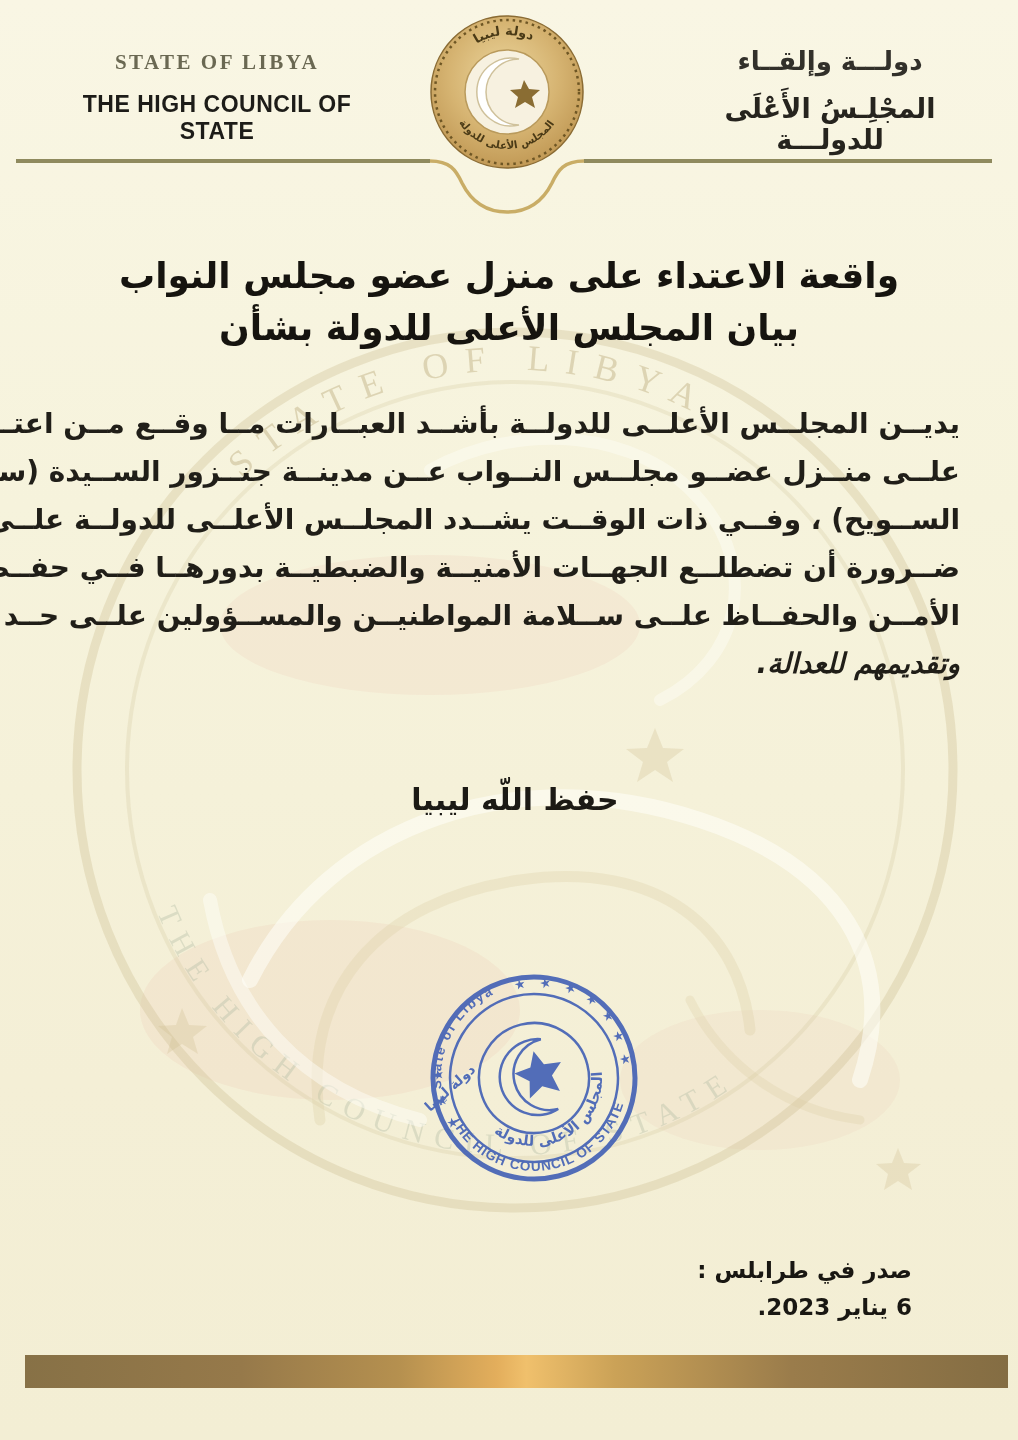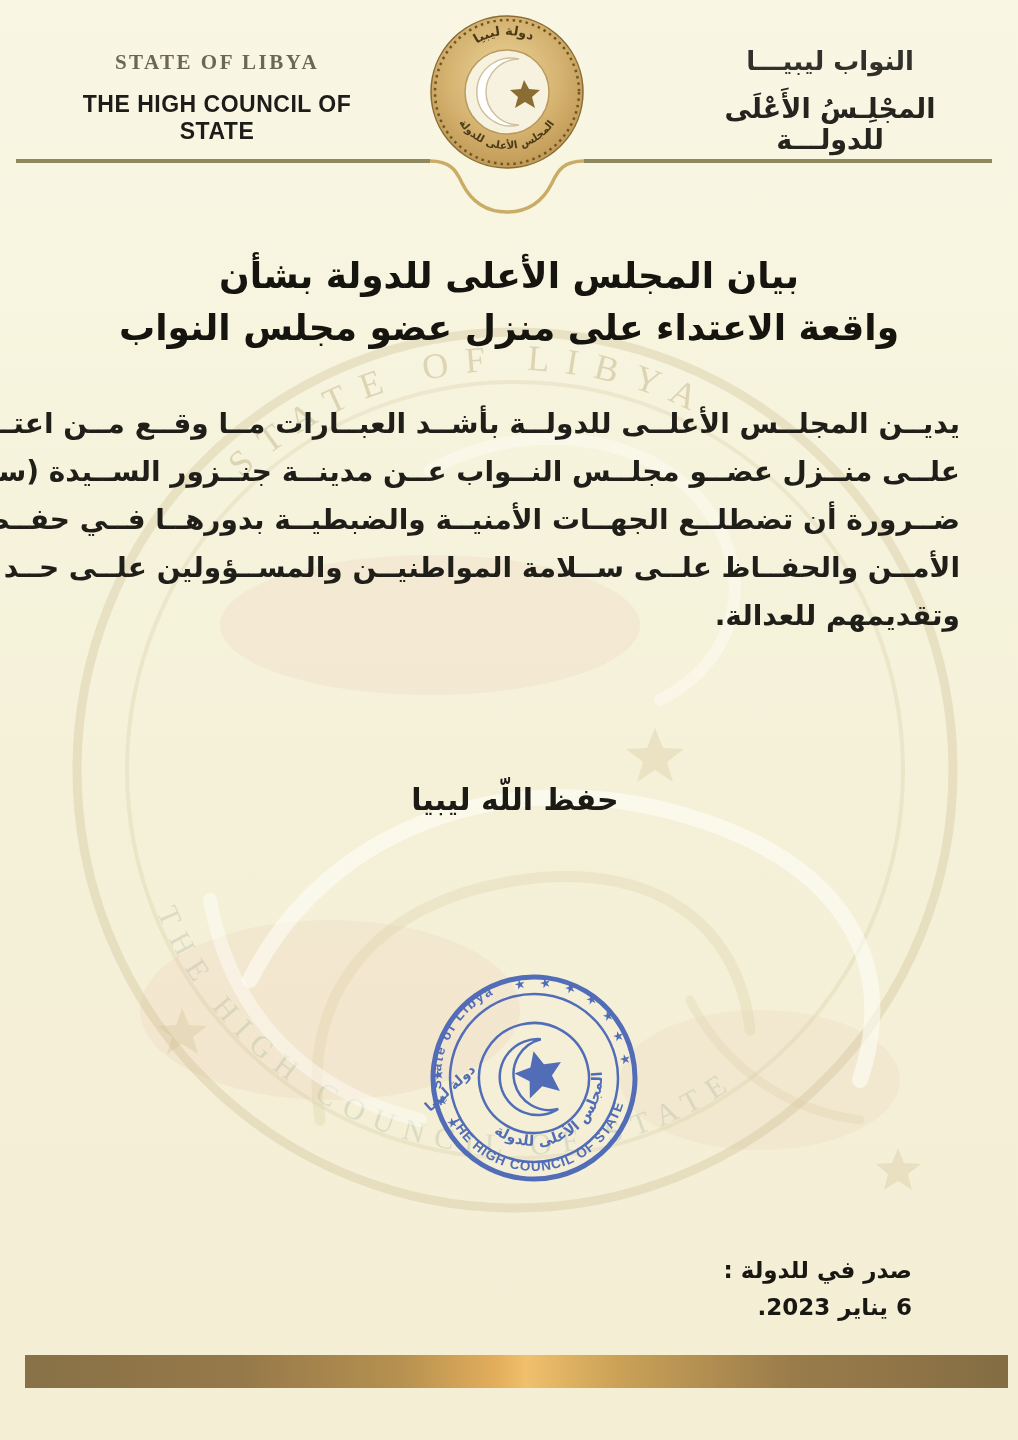--- a/index.html
+++ b/index.html
@@ -37,21 +37,21 @@
     color:#16140f;
   }
   
   .doc-body{
     left:58px;top:400px;width:902px;
     direction:rtl;
     font-size:28px;font-weight:700;line-height:48px;
     color:#201e18;
   }
   .body-line{text-align:justify;text-align-last:justify;white-space:nowrap;}
-  .body-line.last{text-align-last:right;}
+  .body-line.last{text-align-last:right;font-style:italic;}
   
   .blessing{
     left:0;top:782px;width:100%;text-align:center;direction:rtl;
     font-size:30px;font-weight:700;color:#1c1a15;padding-left:6px;
   }
   .signature{
     left:95px;top:860px;direction:rtl;
     font-size:36px;font-weight:700;color:#14120d;
   }
   
@@ -106,21 +106,21 @@
     <path d="M 584,161 L 992,161" stroke="#8f8a5e" stroke-width="4" fill="none"></path>
     <path d="M 430,161 C 450,161 456,170 462,183 C 472,203 488,212 507,212 C 526,212 542,203 552,183 C 558,170 564,161 584,161" stroke="#c9ad66" stroke-width="3.5" fill="none"></path>
   </svg>
 
   <div class="abs en-header">
     <div class="en-line1">STATE OF LIBYA</div>
     <div class="en-line2">THE HIGH COUNCIL OF STATE</div>
   </div>
 
   <div class="abs ar-header">
-    <div class="ar-line1">النواب ليبيـــا</div>
+    <div class="ar-line1">دولـــة وإلقــاء</div>
     <div class="ar-line2">المجْلِـسُ الأَعْلَى للدولـــة</div>
   </div>
 
   <svg class="abs" style="left:427px;top:12px;" width="160" height="160" viewBox="-80 -80 160 160">
     <defs>
       <radialGradient id="goldGrad" cx="48%" cy="40%" r="65%">
         <stop offset="0%" stop-color="#ecd69d"></stop>
         <stop offset="55%" stop-color="#d6b472"></stop>
         <stop offset="100%" stop-color="#bd9450"></stop>
       </radialGradient>
@@ -134,27 +134,28 @@
     <path d="M 17,-12 l 5,9 11,1 -8,7 3,11 -10,-6 -10,6 3,-11 -8,-7 11,-1 z" fill="#8a6d33"></path>
     <text font-size="13" font-weight="bold" fill="#4a3a16" font-family="DejaVu Sans, sans-serif">
       <textPath href="#embTop" startOffset="32%">دولة ليبيا</textPath>
     </text>
     <text font-size="10.5" font-weight="bold" fill="#4a3a16" font-family="DejaVu Sans, sans-serif">
       <textPath href="#embBot" startOffset="18%">المجلس الأعلى للدولة</textPath>
     </text>
   </svg>
 
   <div class="abs doc-title">
+    <div>واقعة الاعتداء على منزل عضو مجلس النواب</div>
     <div>بيان المجلس الأعلى للدولة بشأن</div>
-    <div>واقعة الاعتداء على منزل عضو مجلس النواب</div>
   </div>
 
   <div class="abs doc-body">
     <div class="body-line">يديــن المجلــس الأعلــى للدولــة بأشــد العبــارات مــا وقــع مــن اعتــداء</div>
     <div class="body-line">علــى منــزل عضــو مجلــس النــواب عــن مدينــة جنــزور الســيدة (ســارة</div>
+    <div class="body-line">الســويح) ، وفــي ذات الوقــت يشــدد المجلــس الأعلــى للدولــة علــى</div>
     <div class="body-line">ضــرورة أن تضطلــع الجهــات الأمنيــة والضبطيــة بدورهــا فــي حفــظ</div>
     <div class="body-line">الأمــن والحفــاظ علــى ســلامة المواطنيــن والمســؤولين علــى حــد</div>
     <div class="body-line last">وتقديمهم للعدالة.</div>
   </div>
 
   <div class="abs blessing">حفظ اللّه ليبيا</div>
 
 
   <svg class="abs" style="left:424px;top:968px;" width="220" height="220" viewBox="-110 -110 220 220">
     <defs>
@@ -187,19 +188,19 @@
       <path d="M 16,-36 A 38,38 0 1 0 16,36 A 30,30 0 1 1 16,-36 Z" fill="none" stroke="#3c5cb4" stroke-width="2.5"></path>
       <path d="M 6,-26 l 7,15 17,2 -12,11 4,17 -16,-9 -15,9 4,-17 -13,-11 17,-2 z" fill="#3c5cb4"></path>
       <text transform="rotate(-28) translate(-38,-44)" font-size="14" font-weight="bold" fill="#3c5cb4" font-family="DejaVu Sans, sans-serif" direction="rtl">دولة ليبيا</text>
       <text font-size="14.5" font-weight="bold" fill="#3c5cb4" font-family="DejaVu Sans, sans-serif">
         <textPath href="#stInner" startOffset="22%">المجلس الأعلى للدولة</textPath>
       </text>
     </g>
   </svg>
 
   <div class="abs issued">
-    <div>صدر في للدولة :</div>
+    <div>صدر في طرابلس :</div>
     <div>6 يناير 2023.</div>
   </div>
 
   <div class="abs bottom-bar"></div>
 
 </div>
 
 </body></html>

